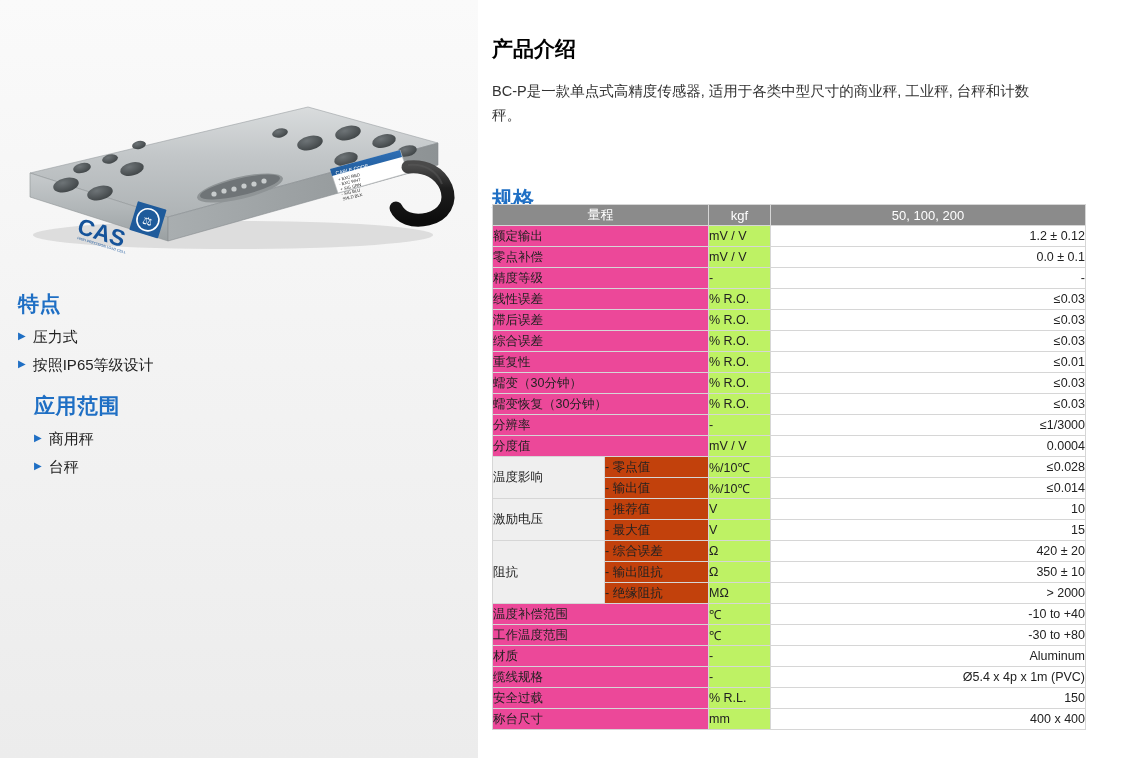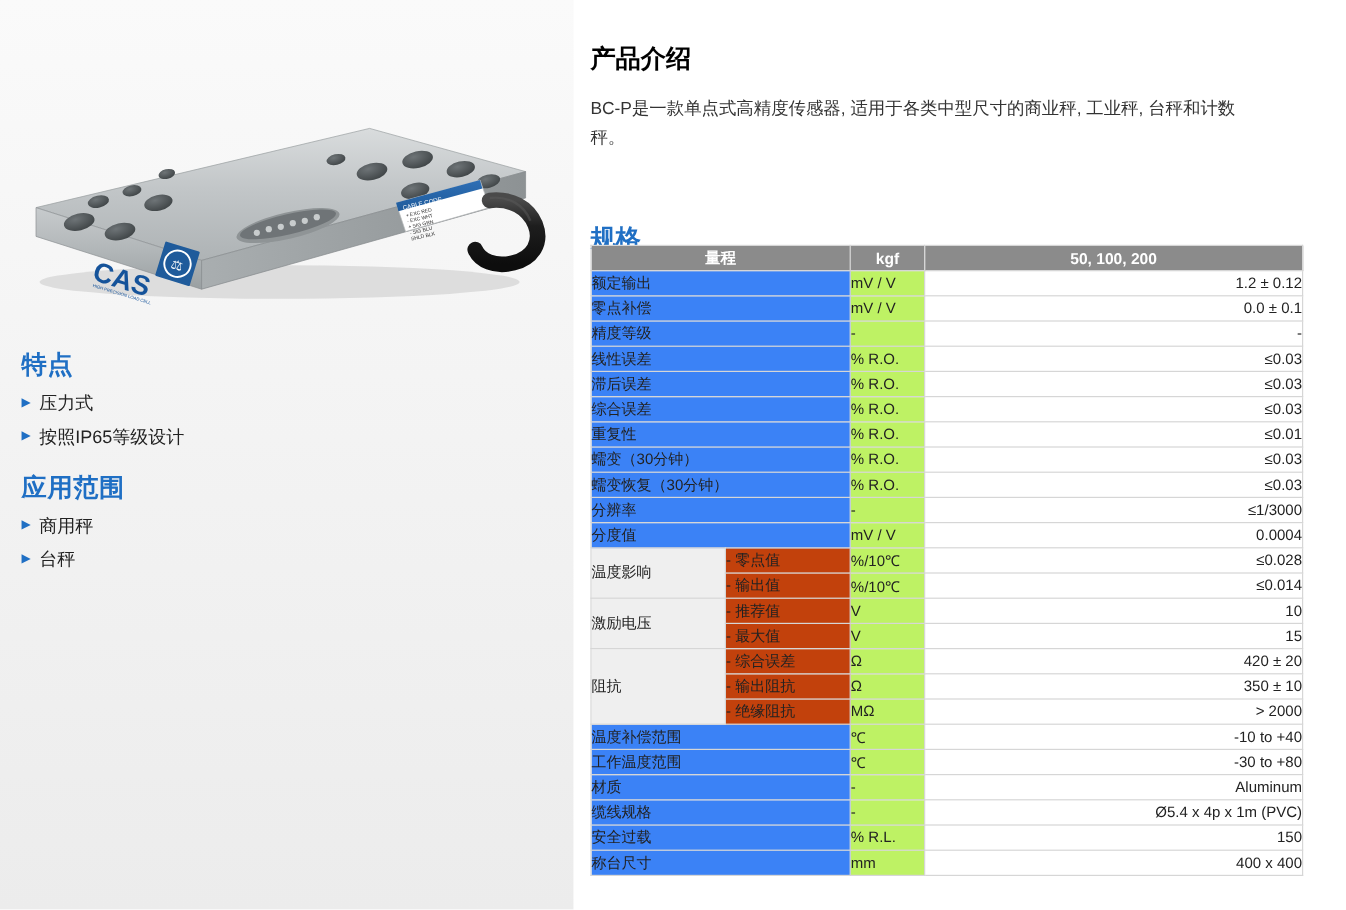--- a/index.html
+++ b/index.html
@@ -96,28 +96,28 @@
   }
   table.spec td, table.spec th {
     border: 1px solid #d6d6d6;
     padding: 0;
     height: 21px;
     vertical-align: middle;
   }
   .hdr td {
     background: #8b8b8b;
     color: #ffffff;
-    font-weight: bold;
+    font-weight: normal;
     text-align: center;
     height: 26px;
     font-size: 13px;
     border: 1px solid #8b8b8b;
   }
   .lbl {
-    background: #3b82f6;
+    background: #ec4899;
     padding-left: 8px;
     color: #222;
     white-space: nowrap;
   }
   .sub {
     background: #c2410c;
     padding-left: 8px;
     color: #222;
     white-space: nowrap;
   }
@@ -252,21 +252,21 @@
       <div class="bullet-row">
         <span class="bullet-tri">▶</span>
         <span>压力式</span>
       </div>
       <div class="bullet-row">
         <span class="bullet-tri">▶</span>
         <span>按照IP65等级设计</span>
       </div>
     </div>
 
-    <div class="feature-block" style="top:392px;">
+    <div class="feature-block" style="top:392px;margin-left:16px;">
       <h2 class="blue-head">应用范围</h2>
       <div class="bullet-row">
         <span class="bullet-tri">▶</span>
         <span>商用秤</span>
       </div>
       <div class="bullet-row">
         <span class="bullet-tri">▶</span>
         <span>台秤</span>
       </div>
     </div>

